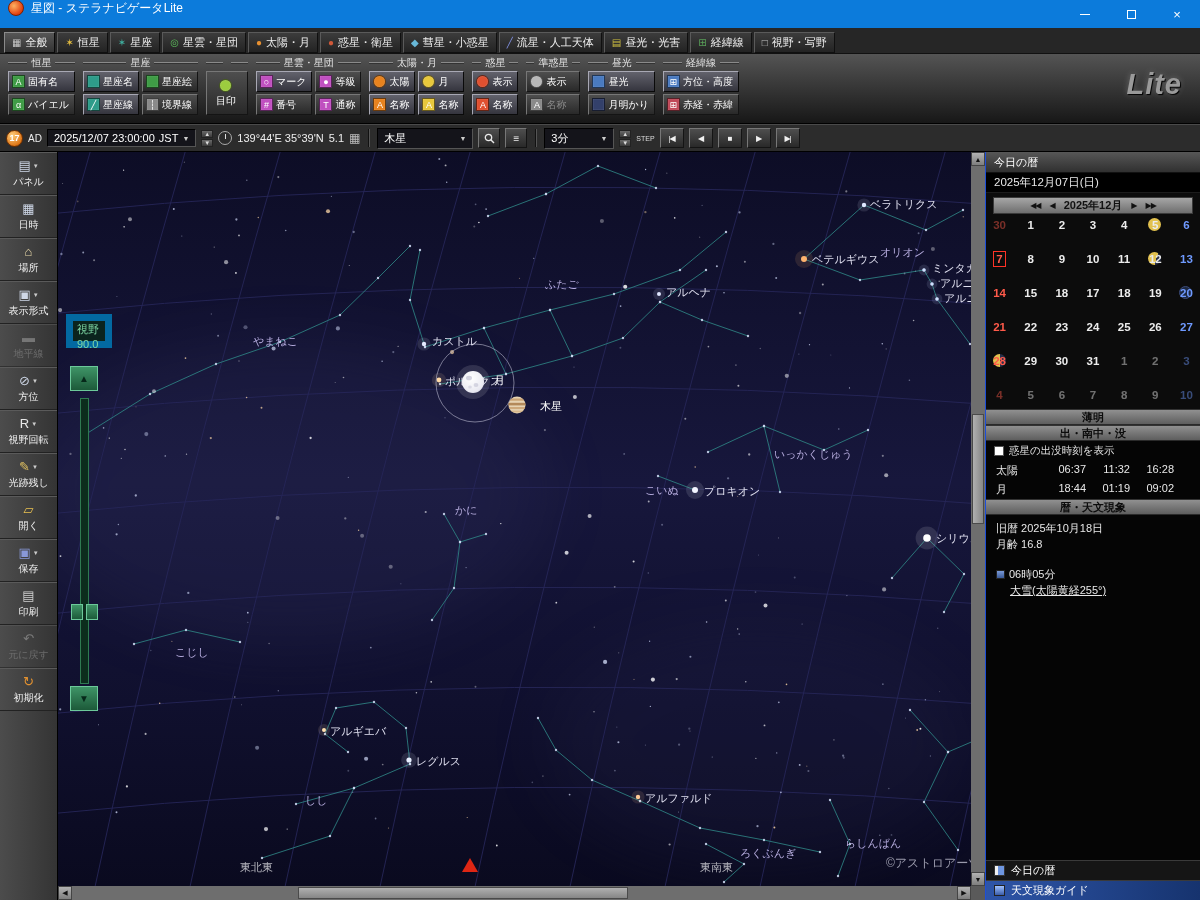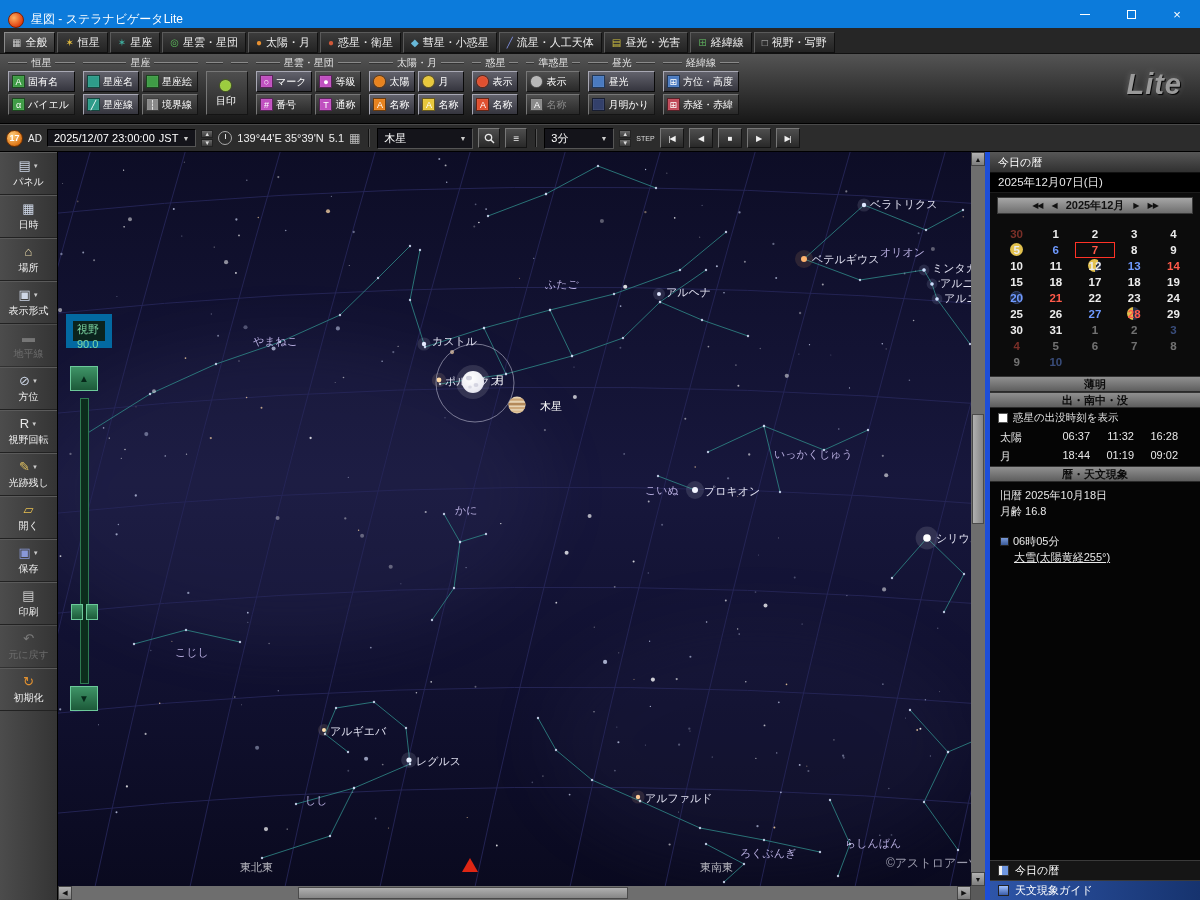--- a/index.html
+++ b/index.html
@@ -1,20 +1,20 @@
 <!DOCTYPE html>
 <html><head>
 <meta charset="utf-8">
 <style>
 *{margin:0;padding:0;box-sizing:border-box;font-family:"Liberation Sans","DejaVu Sans",sans-serif;}
 html,body{width:1200px;height:900px;background:#000;overflow:hidden;}
 .window{width:1200px;height:900px;display:flex;flex-direction:column;background:#2b2b2b;}
 
 
-.titlebar{height:28px;background:#0c7bdb;display:flex;align-items:flex-end;color:#fff;flex:0 0 28px;}
+.titlebar{height:28px;background:#0c7bdb;display:flex;align-items:flex-start;color:#fff;flex:0 0 28px;}
 .app-icon{width:16px;height:16px;border-radius:50%;background:radial-gradient(circle at 35% 35%,#ffb060,#e04010 70%,#902000);margin:0 7px 0 8px;border:1px solid #802000;}
 .title-text{font-size:12px;}
 .win-controls{margin-left:auto;display:flex;height:100%;}
 .win-btn{width:46px;height:100%;display:flex;align-items:center;justify-content:center;color:#fff;font-size:13px;}
 .glyph-min{width:10px;height:1px;background:#fff;display:block;}
 .glyph-max{width:9px;height:9px;border:1px solid #fff;display:block;}
 
 
 .tabbar{height:26px;background:#262626;display:flex;align-items:flex-end;padding:2px 0 0 4px;gap:2px;flex:0 0 26px;border-bottom:1px solid #111;}
 .tab{display:flex;align-items:center;gap:4px;padding:3px 7px;font-size:11px;color:#f0f0f0;background:linear-gradient(#3c3c3c,#232323);border:1px solid;border-color:#5a5a5a #101010 #101010 #5a5a5a;height:21px;}
@@ -71,27 +71,27 @@
 .hthumb{position:absolute;top:1px;height:12px;background:linear-gradient(#b0b0b0,#868686);border:1px solid #4a4a4a;}
 
 
 .fov-box{position:absolute;left:8px;top:162px;width:46px;height:34px;background:rgba(10,40,26,.85);border:7px solid #0369a1;color:#7fd8a4;font-size:11px;padding:1px 4px;line-height:15px;}
 .zoom-btn{position:absolute;left:12px;width:28px;height:25px;background:linear-gradient(#3f9467,#1c5a39);border:1px solid #6cc99a;color:#06291a;display:flex;align-items:center;justify-content:center;font-size:10px;}
 .slider-track{position:absolute;left:22px;top:246px;width:9px;height:286px;background:#0c2d1d;border:1px solid #2f7a52;}
 .slider-handle{position:absolute;left:13px;top:452px;width:27px;height:16px;display:flex;gap:3px;}
 .slider-handle span{flex:1;background:linear-gradient(#3f9467,#1c5a39);border:1px solid #6cc99a;}
 
 
-.rightpanel{flex:1;background:#050505;border-left:5px solid #1d4ed8;display:flex;flex-direction:column;color:#e8e8e8;min-width:0;}
+.rightpanel{flex:1;background:#050505;border-left:1px solid #1d4ed8;display:flex;flex-direction:column;color:#e8e8e8;min-width:0;}
 .rp-title{height:21px;background:linear-gradient(#575757,#303030);display:flex;align-items:center;padding:0 8px;font-size:11px;color:#fff;border-bottom:1px solid #111;}
 .rp-date{height:20px;display:flex;align-items:center;padding:0 8px;font-size:11.5px;background:#000;border-bottom:1px solid #1c1c1c;}
 .cal{background:#0c0c0c;padding:4px 7px 6px 7px;}
 .cal-nav{height:17px;background:linear-gradient(#a6a6a6,#6e6e6e);display:flex;align-items:center;justify-content:center;gap:9px;color:#111;font-size:11px;font-weight:bold;border:1px solid #3a3a3a;}
 .cal-nav .nav-a{font-size:8px;font-weight:normal;letter-spacing:-1px;}
-.cal-grid{display:grid;grid-template-columns:repeat(5,1fr);margin-top:12px;}
+.cal-grid{display:grid;grid-template-columns:repeat(7,1fr);margin-top:3px;gap:18px;}
 .cal-cell{position:relative;height:16px;display:flex;align-items:center;justify-content:center;font-size:11.5px;font-weight:bold;color:#ececec;}
 .cal-cell.sun{color:#ff5a4a;}
 .cal-cell.sat{color:#6f9aff;}
 .cal-cell.out{opacity:.45;}
 .cal-cell.sel{outline:1px solid #ff3226;outline-offset:-1px;}
 .cal-num{position:relative;z-index:1;}
 .cal-moon{position:absolute;width:13px;height:13px;border-radius:50%;top:1px;left:50%;margin-left:-7px;}
 .m-full{background:#e2c14e;}
 .m-waning{background:linear-gradient(105deg,#e2c14e 62%,#28304a 62%);}
 .m-new{background:#1d2840;border:1px solid #3a4a78;}

